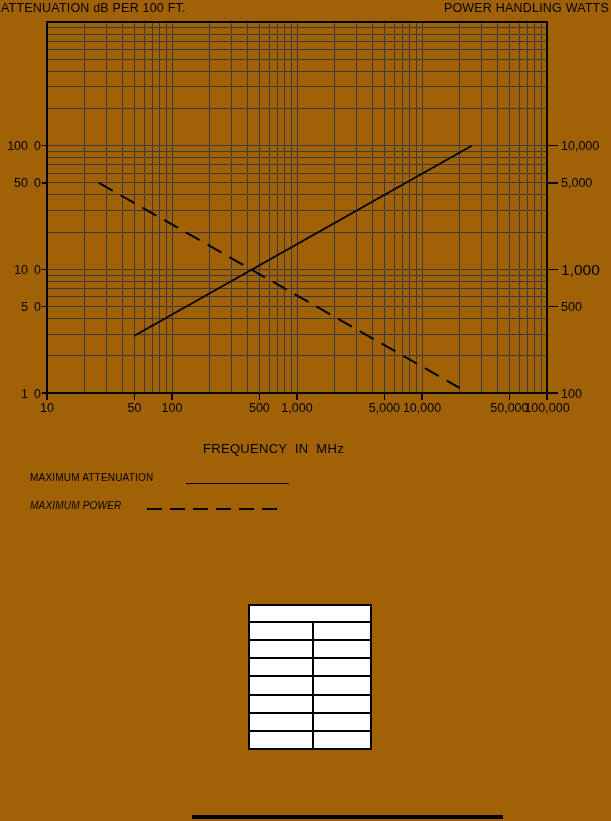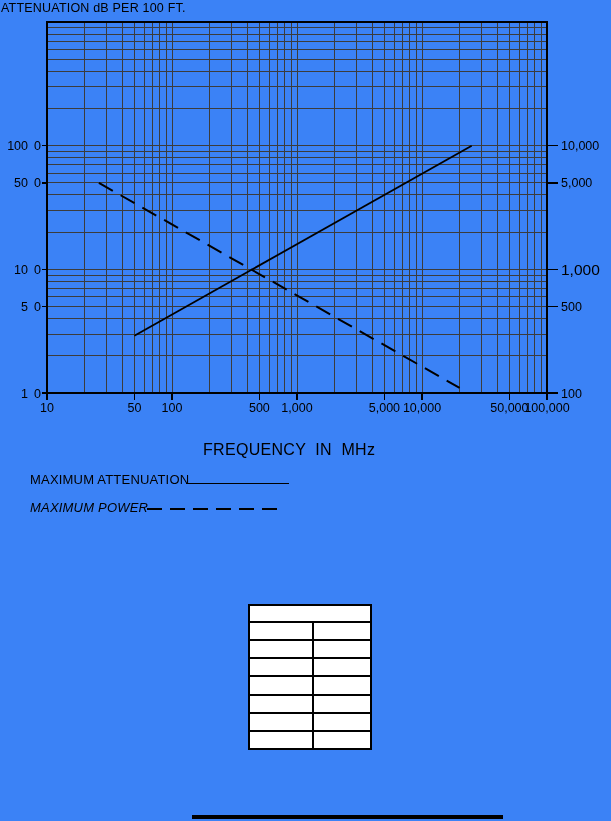--- a/index.html
+++ b/index.html
@@ -1,24 +1,24 @@
 <!DOCTYPE html>
 <html><head>
 <meta charset="utf-8">
 <style>
   html,body{margin:0;padding:0;background:#fff;}
   body{font-family:"Liberation Sans",sans-serif;color:#000;}
-  .page{position:relative;width:611px;height:821px;background:#3b82f6;overflow:hidden;}
+  .page{position:relative;width:611px;height:821px;background:#a16207;overflow:hidden;}
   .title{position:absolute;top:1px;font-size:12.5px;letter-spacing:0.2px;white-space:nowrap;}
   .title-left{left:1px;}
   .title-right{right:2px;}
   svg.chart{position:absolute;left:0;top:0;width:611px;height:440px;}
   svg.chart text{font-family:"Liberation Sans",sans-serif;}
-  .x-title{position:absolute;left:203px;top:441px;font-size:16px;white-space:pre;letter-spacing:0.3px;}
-  .legend-label{position:absolute;font-size:13px;white-space:nowrap;letter-spacing:0.2px;}
+  .x-title{position:absolute;left:203px;top:441px;font-size:13px;white-space:pre;letter-spacing:0.3px;}
+  .legend-label{position:absolute;font-size:10px;white-space:nowrap;letter-spacing:0.2px;}
   .legend-attn-label{left:30px;top:472px;}
   .legend-power-label{left:30px;top:500px;font-style:italic;}
   .line-sample-solid{position:absolute;left:186px;top:483px;width:103px;height:0;border-top:1.6px solid #000;}
   .line-sample-dashed{position:absolute;left:147px;top:508px;width:134px;height:2px;
     background-image:repeating-linear-gradient(90deg,#000 0,#000 15px,transparent 15px,transparent 23px);}
   .spec-table{position:absolute;left:248px;top:604px;width:124px;height:146px;
     border:2px solid #000;box-sizing:border-box;display:flex;flex-direction:column;background:#fff;}
   .t-header{height:15px;flex:0 0 auto;border-bottom:2px solid #000;}
   .t-row{flex:1 1 auto;display:flex;border-bottom:2px solid #000;}
   .t-row:last-child{border-bottom:none;}
@@ -26,20 +26,21 @@
   .t-c1{width:64px;border-right:2px solid #000;}
   .t-c2{flex:1;}
   .bottom-rule{position:absolute;left:192px;top:815px;width:311px;height:4px;background:#000;}
 </style>
 </head>
 <body>
 
 <div class="page">
 
   <div class="title title-left">ATTENUATION dB PER 100 FT.</div>
+  <div class="title title-right">POWER HANDLING WATTS</div>
 
   <svg class="chart" viewBox="0 0 611 440">
       <g stroke="#3c3c3c" stroke-width="1" shape-rendering="crispEdges">
         <line x1="47.0" y1="22" x2="47.0" y2="393"></line>
         <line x1="84.6" y1="22" x2="84.6" y2="393"></line>
         <line x1="106.6" y1="22" x2="106.6" y2="393"></line>
         <line x1="122.3" y1="22" x2="122.3" y2="393"></line>
         <line x1="134.4" y1="22" x2="134.4" y2="393"></line>
         <line x1="144.3" y1="22" x2="144.3" y2="393"></line>
         <line x1="152.6" y1="22" x2="152.6" y2="393"></line>

